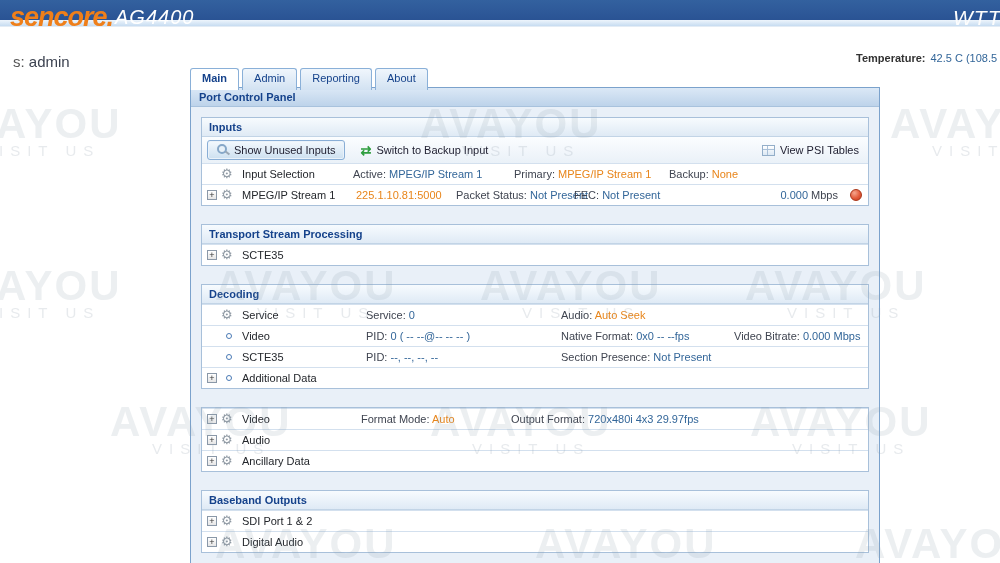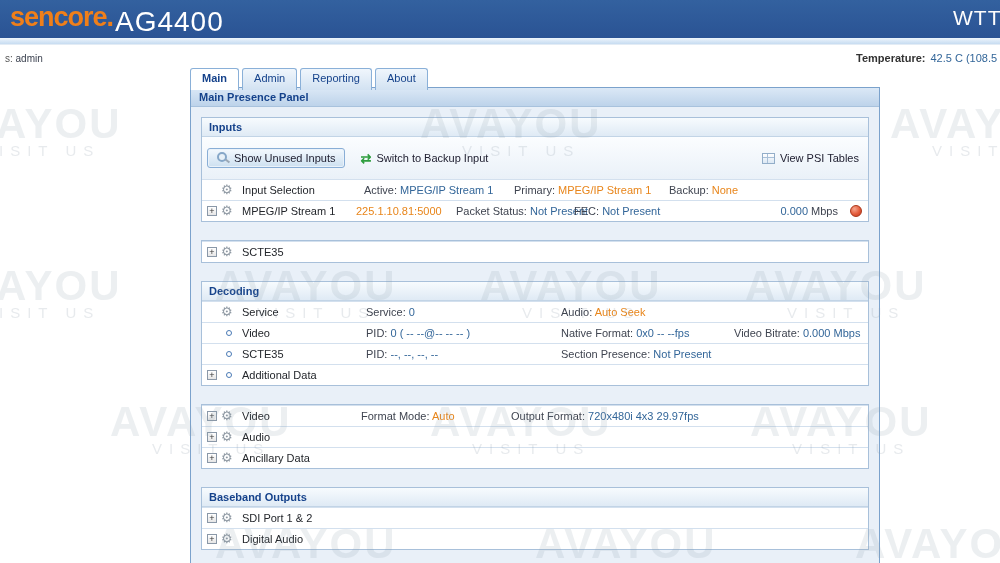--- a/index.html
+++ b/index.html
@@ -1,29 +1,29 @@
 <!DOCTYPE html>
 <html><head>
 <meta charset="utf-8">
 <style>
   * { margin:0; padding:0; box-sizing:border-box; }
   html,body { width:1000px; height:563px; overflow:hidden; background:#fff;
     font-family:"Liberation Sans", sans-serif; position:relative; }
 
   
-  .banner { height:38px; background:linear-gradient(#33619f,#2a5394); position:relative; }
+  .banner { height:20px; background:linear-gradient(#33619f,#2a5394); position:relative;font-style:italic; }
   .logo { position:absolute; left:10px; top:2px; font-size:27px; font-weight:bold;
     letter-spacing:-1px; color:#ef7f1a; }
   .logo .dot { color:#ef7f1a; }
-  .model { position:absolute; left:115px; top:6px; font-size:28px; color:#fff; letter-spacing:1px; }
+  .model { position:absolute; left:115px; top:6px; font-size:20px; color:#fff; letter-spacing:1px; }
   .station { position:absolute; left:953px; top:6px; font-size:21px; color:#fdfdfd; letter-spacing:1px; }
   .sub-strip { height:7px; background:linear-gradient(#eef5fc,#c7dcf1); border-bottom:1px solid #e3ecf5; }
 
   
-  .user-info { position:absolute; left:5px; top:53px; font-size:10px; color:#555; }
+  .user-info { position:absolute; left:13px; top:53px; font-size:15px; color:#555; }
   .user-info .uv { color:#3c4250; }
   .temp-info { position:absolute; left:856px; top:52px; font-size:11px; color:#333;
     display:flex; align-items:center; gap:5px; white-space:nowrap; width:220px; }
   .temp-info .tl { font-weight:bold; color:#323232; }
   .temp-info .tv { color:#336699; }
 
   
   .tabs { position:absolute; left:190px; top:68px; display:flex; gap:3px; z-index:3; }
   .tab { padding:3px 11px 4px; font-size:11px; color:#15428b;
     background:linear-gradient(#f0f6fc,#d2e2f2); border:1px solid #8ab0d8; border-bottom:none;
@@ -34,21 +34,21 @@
   .panel { position:absolute; left:190px; top:87px; width:690px; border:1px solid #7ba2cc;
     background:#e9f0f8; z-index:2; }
   .panel-h { background:linear-gradient(#dbe8f6,#bdd3ea); border-bottom:1px solid #a8c2dd;
     font-size:11px; font-weight:bold; color:#15428b; padding:3px 8px; }
   .panel-body { padding:10px 10px 30px; }
 
   .sec { background:#fff; border:1px solid #a8c0da; margin-bottom:18px; }
   .sec-h { background:linear-gradient(#f7fbfe,#dfeaf5); border-bottom:1px solid #c2d4e6;
     color:#15428b; font-weight:bold; font-size:11px; padding:3px 7px; }
 
-  .toolbar { display:flex; align-items:center; gap:12px; padding:11px 5px;
+  .toolbar { display:flex; align-items:center; gap:12px; padding:3px 5px;
     background:linear-gradient(#fbfdff,#eaf1f8); }
   .btn { display:inline-flex; align-items:center; gap:5px; font-size:11px; color:#223;
     padding:2px 8px 3px; border:1px solid #89aed6; border-radius:3px;
     background:linear-gradient(#f4f9fe,#cde0f0); box-shadow:inset 0 0 0 1px #eaf2fa; cursor:pointer; }
   .btn.flat { border:none; background:transparent; box-shadow:none; padding:2px 4px; }
   .spacer { flex:1; }
 
   .row { position:relative; height:21px; border-top:1px solid #d3e0ee; background:#fff; }
   .exp { position:absolute; left:5px; top:5px; width:10px; height:10px; border:1px solid #8a98a8;
     background:linear-gradient(#fff,#e6e6e6); color:#333; font-size:9px; line-height:8px;
@@ -107,21 +107,21 @@
 </div>
 
 <div class="tabs">
   <div class="tab active">Main</div>
   <div class="tab">Admin</div>
   <div class="tab">Reporting</div>
   <div class="tab">About</div>
 </div>
 
 <div class="panel">
-  <div class="panel-h">Main Presence Panel</div>
+  <div class="panel-h">Port Control Panel</div>
   <div class="panel-body">
 
     <div class="sec">
       <div class="sec-h">Inputs</div>
       <div class="toolbar">
         <button class="btn">
           <span class="mag"></span>
           <span>Show Unused Inputs</span>
         </button>
         <button class="btn flat">
@@ -130,37 +130,38 @@
         </button>
         <span class="spacer"></span>
         <button class="btn flat">
           <span class="tbl"></span>
           <span>View PSI Tables</span>
         </button>
       </div>
       <div class="row">
         <span class="gear">⚙</span>
         <span class="lbl">Input Selection</span>
-        <span class="abs" style="left:162px"><span class="fl">Active:</span> <span class="fv">MPEG/IP Stream 1</span></span>
+        <span class="abs" style="left:151px"><span class="fl">Active:</span> <span class="fv">MPEG/IP Stream 1</span></span>
         <span class="abs" style="left:312px"><span class="fl">Primary:</span> <span class="fv orange">MPEG/IP Stream 1</span></span>
         <span class="abs" style="left:467px"><span class="fl">Backup:</span> <span class="fv orange">None</span></span>
       </div>
       <div class="row">
         <span class="exp">+</span>
         <span class="gear">⚙</span>
         <span class="lbl">MPEG/IP Stream 1</span>
         <span class="abs" style="left:154px"><span class="fv orange">225.1.10.81:5000</span></span>
         <span class="abs" style="left:254px"><span class="fl">Packet Status:</span> <span class="fv">Not Present</span></span>
         <span class="abs" style="left:372px"><span class="fl">FEC:</span> <span class="fv">Not Present</span></span>
         <span class="abs r-bitrate"><span class="fv">0.000</span> <span class="unit">Mbps</span></span>
         <span class="led"></span>
       </div>
     </div>
 
     <div class="sec">
+      <div class="sec-h">Transport Stream Processing</div>
       <div class="row">
         <span class="exp">+</span>
         <span class="gear">⚙</span>
         <span class="lbl">SCTE35</span>
       </div>
     </div>
 
     <div class="sec">
       <div class="sec-h">Decoding</div>
       <div class="row">

